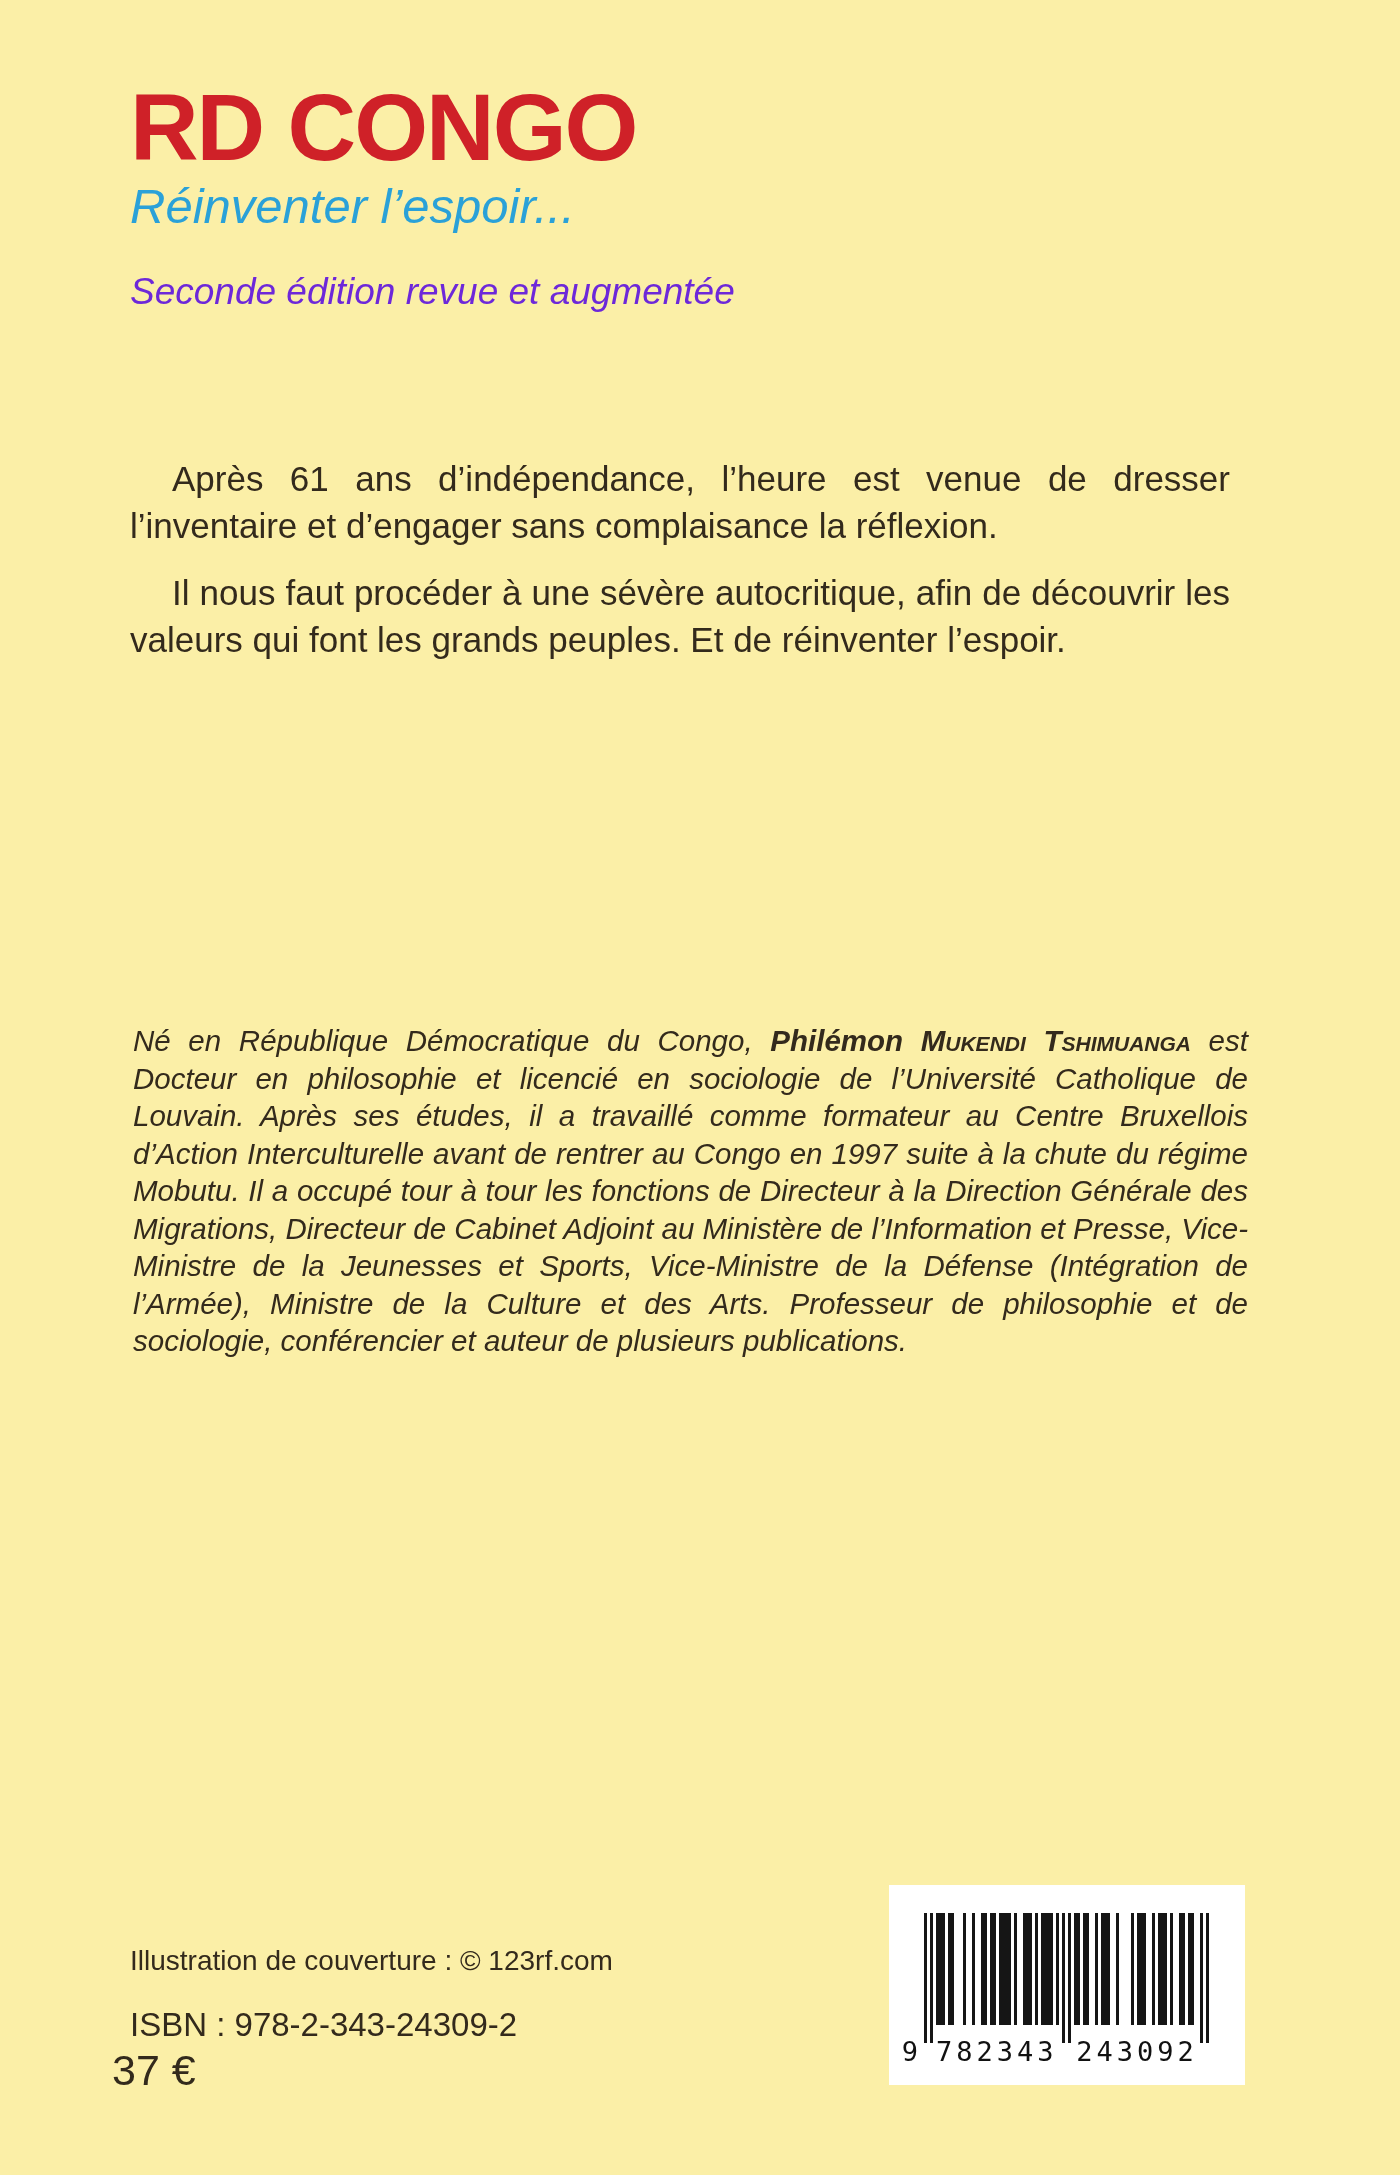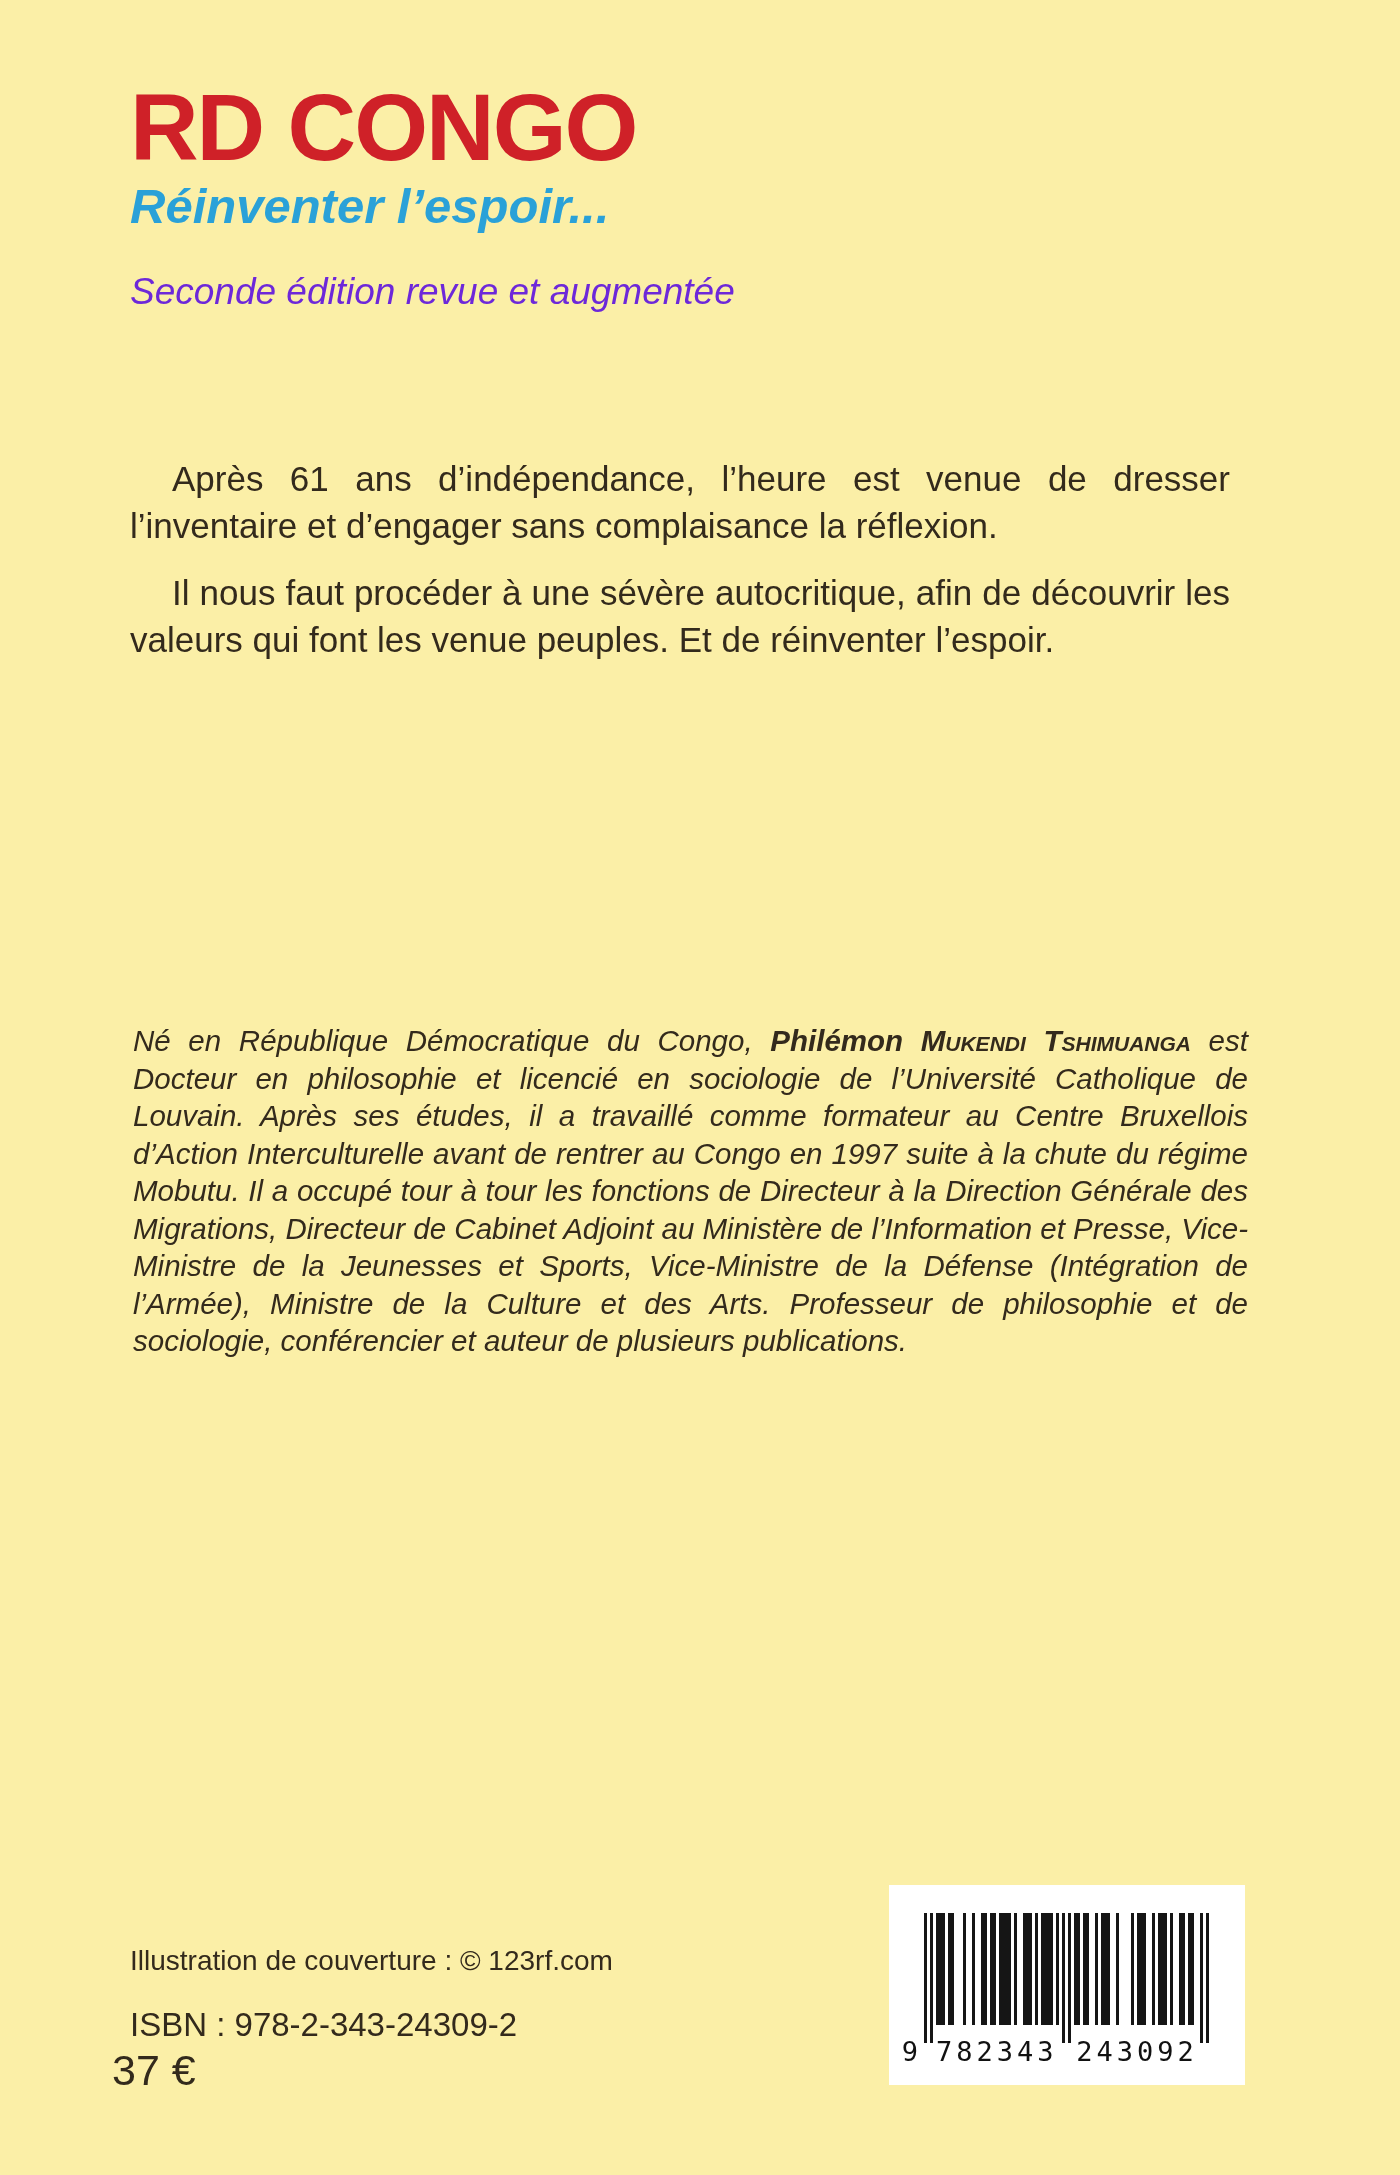--- a/index.html
+++ b/index.html
@@ -14,21 +14,21 @@
     margin:0 auto;
     padding-left:8px;
   }
   
   .header{position:absolute;left:130px;top:80px;}
   .title{
     font-size:95px;font-weight:bold;letter-spacing:-2px;
     line-height:1;color:#CF2128;margin:0;
   }
   .subtitle{
-    font-size:49px;font-weight:bold;font-style:italic;
+    font-size:49px;font-weight:normal;font-style:italic;
     color:#2AA1D8;margin:6px 0 0 0;line-height:1.05;
   }
   .edition{
     font-size:37px;font-style:italic;color:#6d28d9;
     margin:40px 0 0 0;line-height:1.1;
   }
   
   .synopsis{
     position:absolute;left:130px;top:455px;width:1100px;
     font-size:35px;line-height:47px;text-align:justify;
@@ -74,21 +74,21 @@
 <div class="cover">
 
   <div class="header">
     <h1 class="title">RD CONGO</h1>
     <div class="subtitle">Réinventer l’espoir...</div>
     <div class="edition">Seconde édition revue et augmentée</div>
   </div>
 
   <div class="synopsis">
     <p>Après 61 ans d’indépendance, l’heure est venue de dresser l’inventaire et d’engager sans complaisance la réflexion.</p>
-    <p>Il nous faut procéder à une sévère autocritique, afin de découvrir les valeurs qui font les venue peuples. Et de réinventer l’espoir.</p>
+    <p>Il nous faut procéder à une sévère autocritique, afin de découvrir les valeurs qui font les grands peuples. Et de réinventer l’espoir.</p>
   </div>
 
   <div class="bio">
     <p><span>Né en République Démocratique du Congo, </span><span class="author">Philémon </span><span class="smallcaps">Mukendi Tshimuanga</span><span> est Docteur en philosophie et licencié en sociologie de l’Université Catholique de Louvain. Après ses études, il a travaillé comme formateur au Centre Bruxellois d’Action Interculturelle avant de rentrer au Congo en 1997 suite à la chute du régime Mobutu. Il a occupé tour à tour les fonctions de Directeur à la Direction Générale des Migrations, Directeur de Cabinet Adjoint au Ministère de l’Information et Presse, Vice-Ministre de la Jeunesses et Sports, Vice-Ministre de la Défense (Intégration de l’Armée), Ministre de la Culture et des Arts. Professeur de philosophie et de sociologie, conférencier et auteur de plusieurs publications.</span></p>
   </div>
 
   <div class="credit">Illustration de couverture : © 123rf.com</div>
   <div class="isbn">ISBN : 978-2-343-24309-2</div>
   <div class="price">37 €</div>
 

